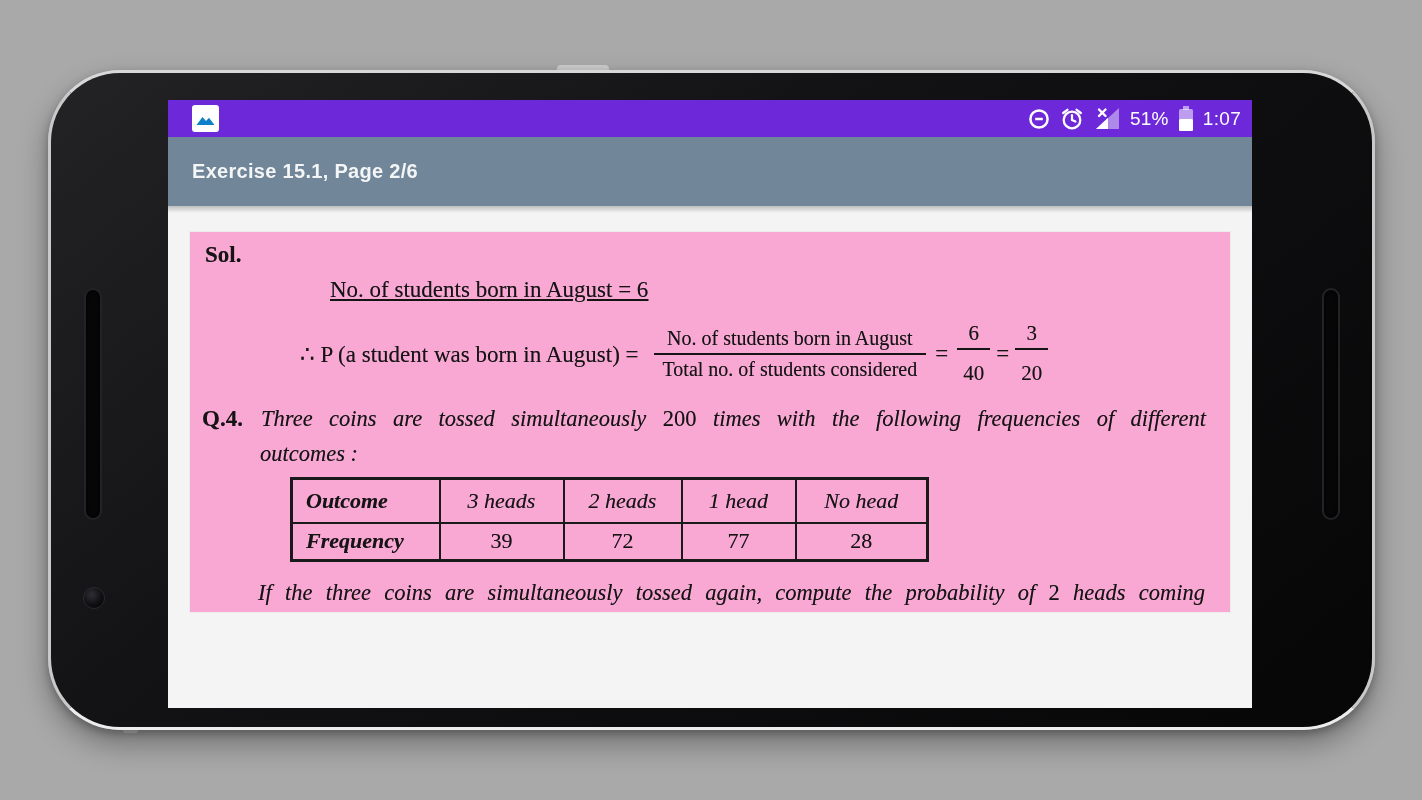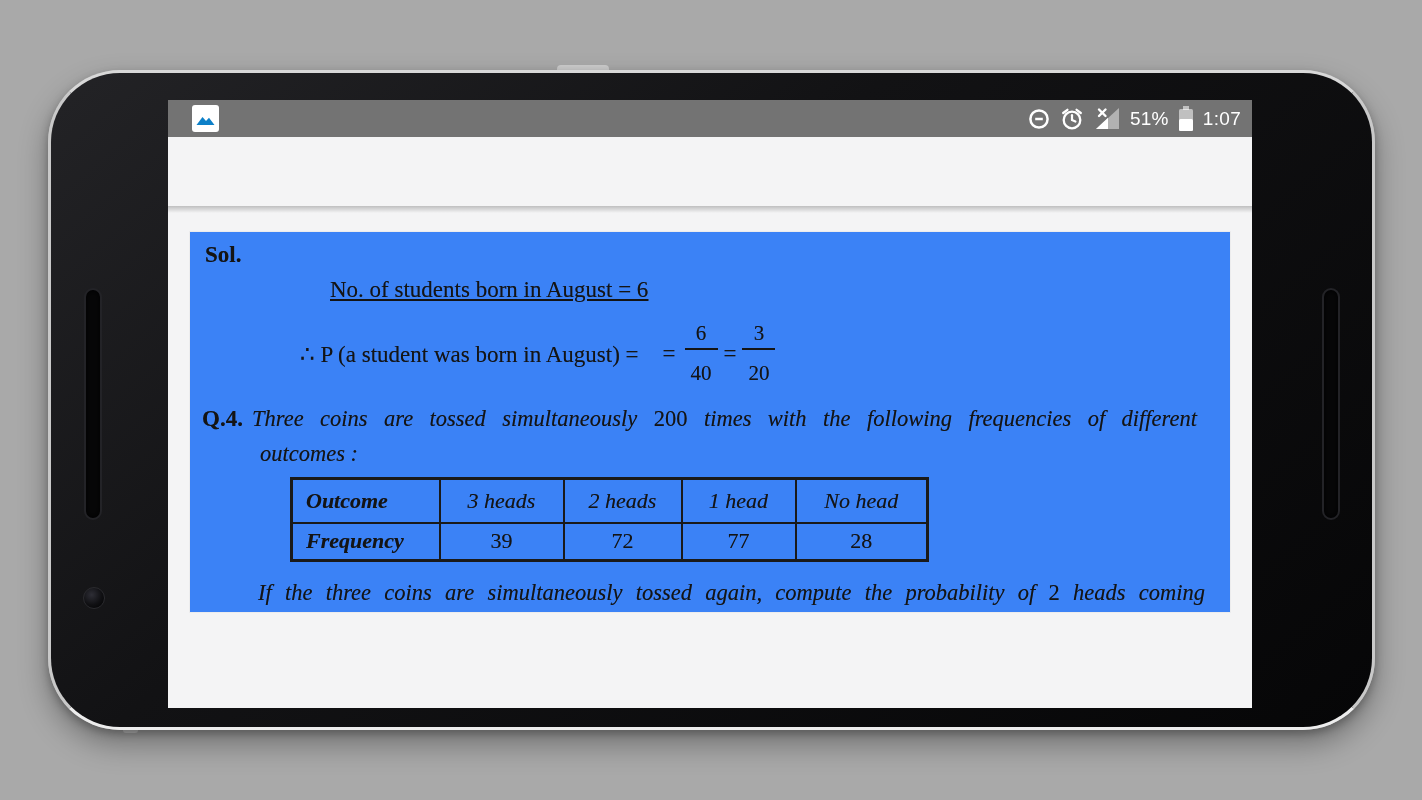--- a/index.html
+++ b/index.html
@@ -17,35 +17,35 @@
     border:2px solid #232327;box-shadow:inset 0 0 6px #000;box-sizing:border-box;}
   .slot-left{left:84px;top:288px;}
   .slot-right{left:1322px;top:288px;}
   .camera-dot{position:absolute;left:83px;top:587px;width:22px;height:22px;border-radius:50%;
     background:radial-gradient(circle at 38% 34%, #2e2e36 0%, #101013 55%, #000 100%);
     border:1px solid #2a2a2e;box-sizing:border-box;}
 
   
   .screen{position:absolute;left:168px;top:100px;width:1084px;height:608px;background:#f4f4f5;overflow:hidden;}
 
-  .status-bar{position:absolute;left:0;top:0;width:100%;height:37px;background:#737373;
+  .status-bar{position:absolute;left:0;top:0;width:100%;height:37px;background:#6d28d9;
     display:flex;align-items:center;box-sizing:border-box;padding:0 11px 0 24px;}
   .status-spacer{flex:1;}
   .status-right{display:flex;align-items:center;gap:9px;}
   .status-text{color:#fff;font-size:19px;letter-spacing:.3px;}
   .sicon{display:block;}
 
   .app-bar{position:absolute;left:0;top:37px;width:100%;height:69px;background:#718698;
     display:flex;align-items:center;box-sizing:border-box;padding-left:24px;}
   .app-title{color:#f3f5f6;font-size:20px;font-weight:700;letter-spacing:.3px;}
   .app-bar-shadow{position:absolute;left:0;top:106px;width:100%;height:7px;
     background:linear-gradient(rgba(0,0,0,.22), rgba(0,0,0,0));}
 
   
-  .page{position:absolute;left:22px;top:132px;width:1040px;height:380px;background:#3b82f6;
+  .page{position:absolute;left:22px;top:132px;width:1040px;height:380px;background:#f9a8d4;
     box-shadow:0 0 0 1px rgba(0,0,0,.03);}
   .doc{font-family:"Liberation Serif","DejaVu Serif",serif;color:#141414;
     text-shadow:0 0 .5px rgba(20,20,20,.45);}
   .abs{position:absolute;}
   .b{font-weight:700;}
   .i{font-style:italic;}
   .up{font-style:normal;}
   .doc-line{font-size:23px;white-space:nowrap;}
 
   .equation{display:flex;align-items:center;height:64px;white-space:nowrap;}
@@ -108,43 +108,50 @@
         <span class="status-text">51%</span>
         <svg class="sicon" width="16" height="26" viewBox="0 0 16 26">
           <rect x="5" y="0" width="6" height="4" fill="rgba(255,255,255,0.55)"></rect>
           <rect x="1" y="3" width="14" height="22" rx="1.5" fill="rgba(255,255,255,0.55)"></rect>
           <rect x="1" y="13" width="14" height="12" rx="1.5" fill="#ffffff"></rect>
         </svg>
         <span class="status-text">1:07</span>
       </div>
     </div>
 
+    <div class="app-bar">
+      <span class="app-title">Exercise 15.1, Page 2/6</span>
+    </div>
     <div class="app-bar-shadow"></div>
 
     <div class="page doc">
 
       <span class="abs doc-line b" style="left:15px;top:10px;">Sol.</span>
       <span class="abs doc-line" style="left:140px;top:45px;text-decoration:underline;">No. of students born in August = 6</span>
 
       <div class="abs equation" style="left:110px;top:90px;">
         <span class="eq-lead">∴ P (a student was born in August) =</span>
+        <span class="frac">
+          <span class="num">No. of students born in August</span>
+          <span class="den">Total no. of students considered</span>
+        </span>
         <span class="eq-sign">=</span>
         <span class="sfrac">
           <span class="num">6</span>
           <span class="den">40</span>
         </span>
         <span class="eq-sign" style="margin:0 6px;">=</span>
         <span class="sfrac">
           <span class="num">3</span>
           <span class="den">20</span>
         </span>
       </div>
 
       <span class="abs doc-line b" style="left:12px;top:174px;">Q.4.</span>
-      <div class="abs jline" style="left:62px;top:174px;width:945px;">
+      <div class="abs jline" style="left:71px;top:174px;width:945px;">
         <span class="i">Three coins are tossed simultaneously</span>
         <span class="up">200</span>
         <span class="i">times with the following frequencies of different</span>
       </div>
       <span class="abs doc-line i" style="left:70px;top:209px;font-size:22.5px;">outcomes :</span>
 
       <table class="freq-table abs" style="left:100px;top:245px;width:636px;">
         <colgroup>
           <col style="width:148px">
             <col style="width:124px">

